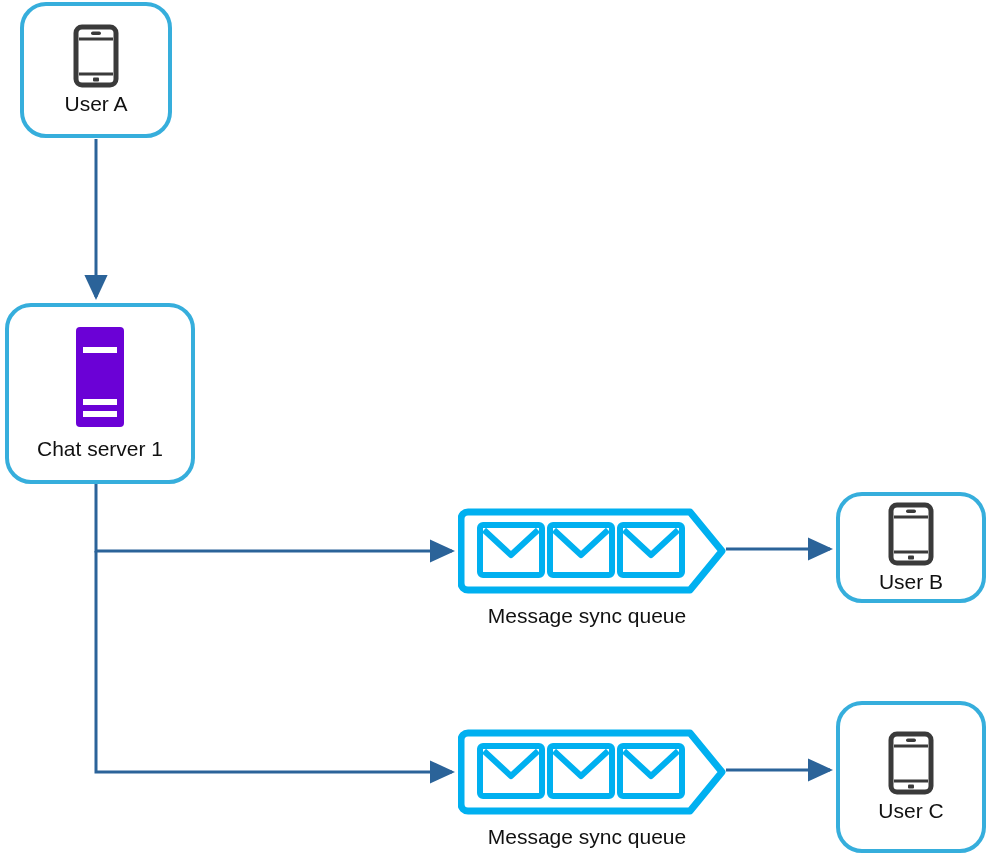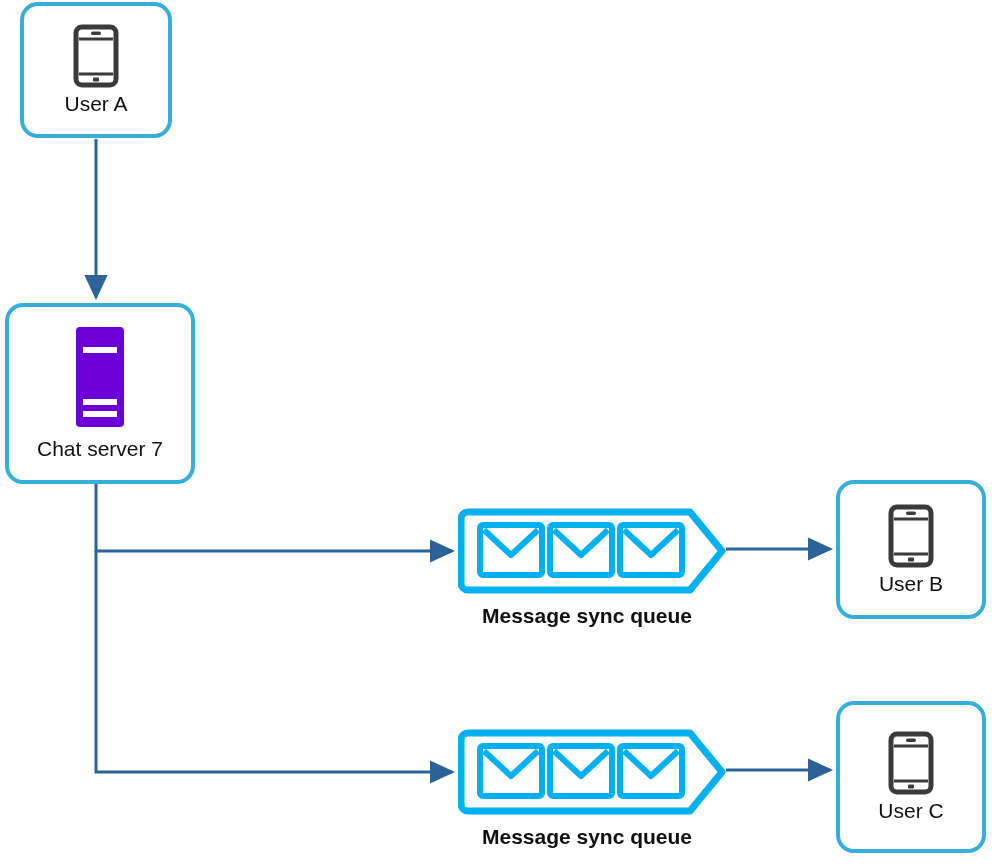--- a/index.html
+++ b/index.html
@@ -23,41 +23,40 @@
     left: 0;
     top: 0;
     width: 992px;
     height: 864px;
   }
   .node {
     position: absolute;
     box-sizing: border-box;
     background: #ffffff;
     border: 4px solid #36AEDC;
-    border-radius: 18px;
+    border-radius: 26px;
     display: flex;
     flex-direction: column;
     align-items: center;
     justify-content: center;
   }
   .node-label {
     font-size: 21px;
     color: #111111;
     line-height: 1.1;
     white-space: nowrap;
   }
   .device-icon {
     display: block;
   }
   .server-icon {
     display: block;
   }
   .queue-node {
     position: absolute;
-    font-weight: bold;
   }
   .queue-label {
     position: absolute;
     width: 100%;
     text-align: center;
     font-size: 21px;
     color: #111111;
     white-space: nowrap;
   }
 </style>
@@ -99,21 +98,21 @@
 
   <div class="node" id="node-chat-server-1" style="left:5px; top:303px; width:190px; height:181px;">
     <span class="server-icon">
       <svg width="48" height="100" viewBox="0 0 48 100" xmlns="http://www.w3.org/2000/svg">
         <rect x="0" y="0" width="48" height="100" rx="4" ry="4" fill="#6B01D6"></rect>
         <rect x="7" y="20" width="34" height="6" fill="#ffffff"></rect>
         <rect x="7" y="72" width="34" height="6" fill="#ffffff"></rect>
         <rect x="7" y="84" width="34" height="6" fill="#ffffff"></rect>
       </svg>
     </span>
-    <span class="node-label" style="margin-top:6px;">Chat server 7</span>
+    <span class="node-label" style="margin-top:6px;">Chat server 1</span>
   </div>
 
   <div class="queue-node" id="node-queue-b" style="left:458px; top:508px; width:270px; height:125px;">
     <svg width="270" height="86" viewBox="0 0 270 86" xmlns="http://www.w3.org/2000/svg">
       <path d="M10,4 L232,4 L264,43 L232,82 L10,82 A7,7 0 0 1 3,75 L3,11 A7,7 0 0 1 10,4 Z" fill="none" stroke="#00B0F0" stroke-width="7" stroke-linejoin="round"></path>
       <g stroke="#00B0F0" stroke-width="6" fill="none" stroke-linejoin="round">
         <rect x="22" y="17" width="62" height="50" rx="3"></rect>
         <polyline points="26,22 53,47 80,22"></polyline>
       </g>
       <g stroke="#00B0F0" stroke-width="6" fill="none" stroke-linejoin="round">
@@ -121,21 +120,21 @@
         <polyline points="96,22 123,47 150,22"></polyline>
       </g>
       <g stroke="#00B0F0" stroke-width="6" fill="none" stroke-linejoin="round">
         <rect x="162" y="17" width="62" height="50" rx="3"></rect>
         <polyline points="166,22 193,47 220,22"></polyline>
       </g>
     </svg>
     <span class="queue-label" style="top:96px; left:-6px;">Message sync queue</span>
   </div>
 
-  <div class="node" id="node-user-b" style="left:836px; top:480px; width:150px; height:139px;">
+  <div class="node" id="node-user-b" style="left:836px; top:492px; width:150px; height:111px;">
     <span class="device-icon">
       <svg width="46" height="64" viewBox="0 0 46 64" xmlns="http://www.w3.org/2000/svg">
         <rect x="3" y="3" width="40" height="58" rx="6" ry="6" fill="none" stroke="#3A3A3A" stroke-width="5"></rect>
         <line x1="6" y1="15" x2="40" y2="15" stroke="#3A3A3A" stroke-width="3"></line>
         <line x1="6" y1="50" x2="40" y2="50" stroke="#3A3A3A" stroke-width="3"></line>
         <rect x="18" y="7.5" width="10" height="3.6" rx="1.8" fill="#3A3A3A"></rect>
         <rect x="20" y="53.5" width="6" height="4" rx="1" fill="#3A3A3A"></rect>
       </svg>
     </span>
     <span class="node-label">User B</span>

